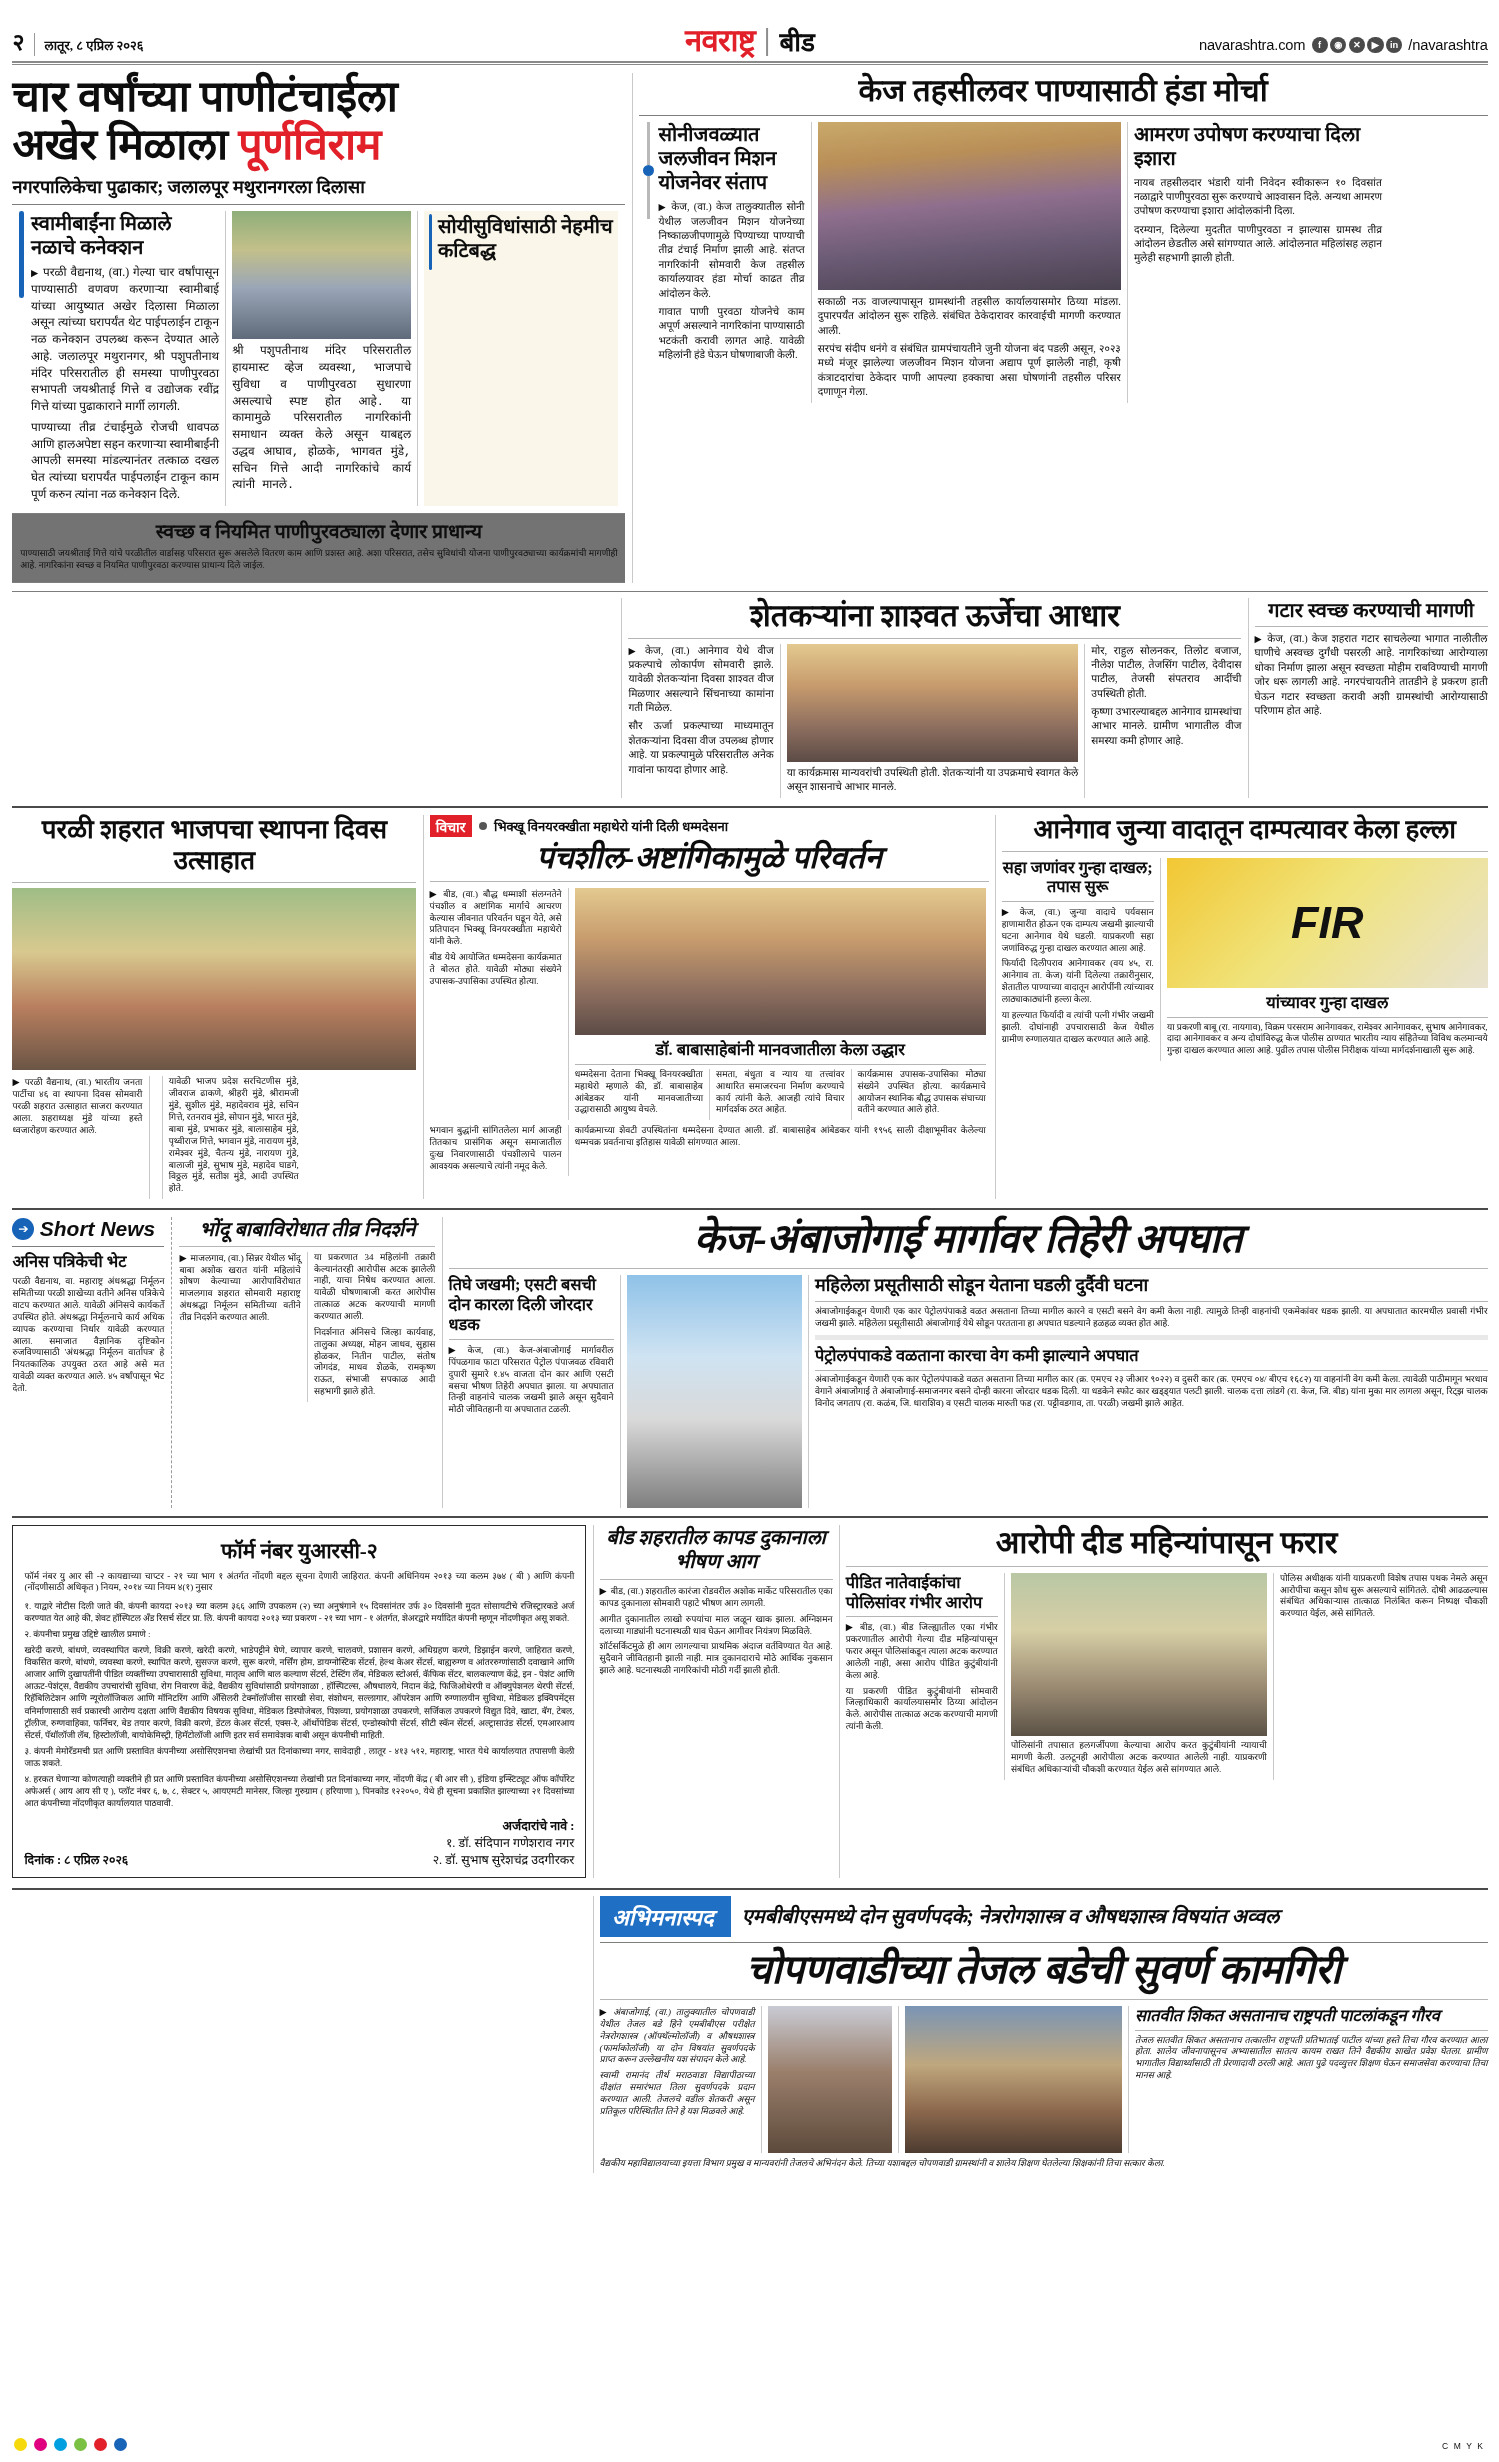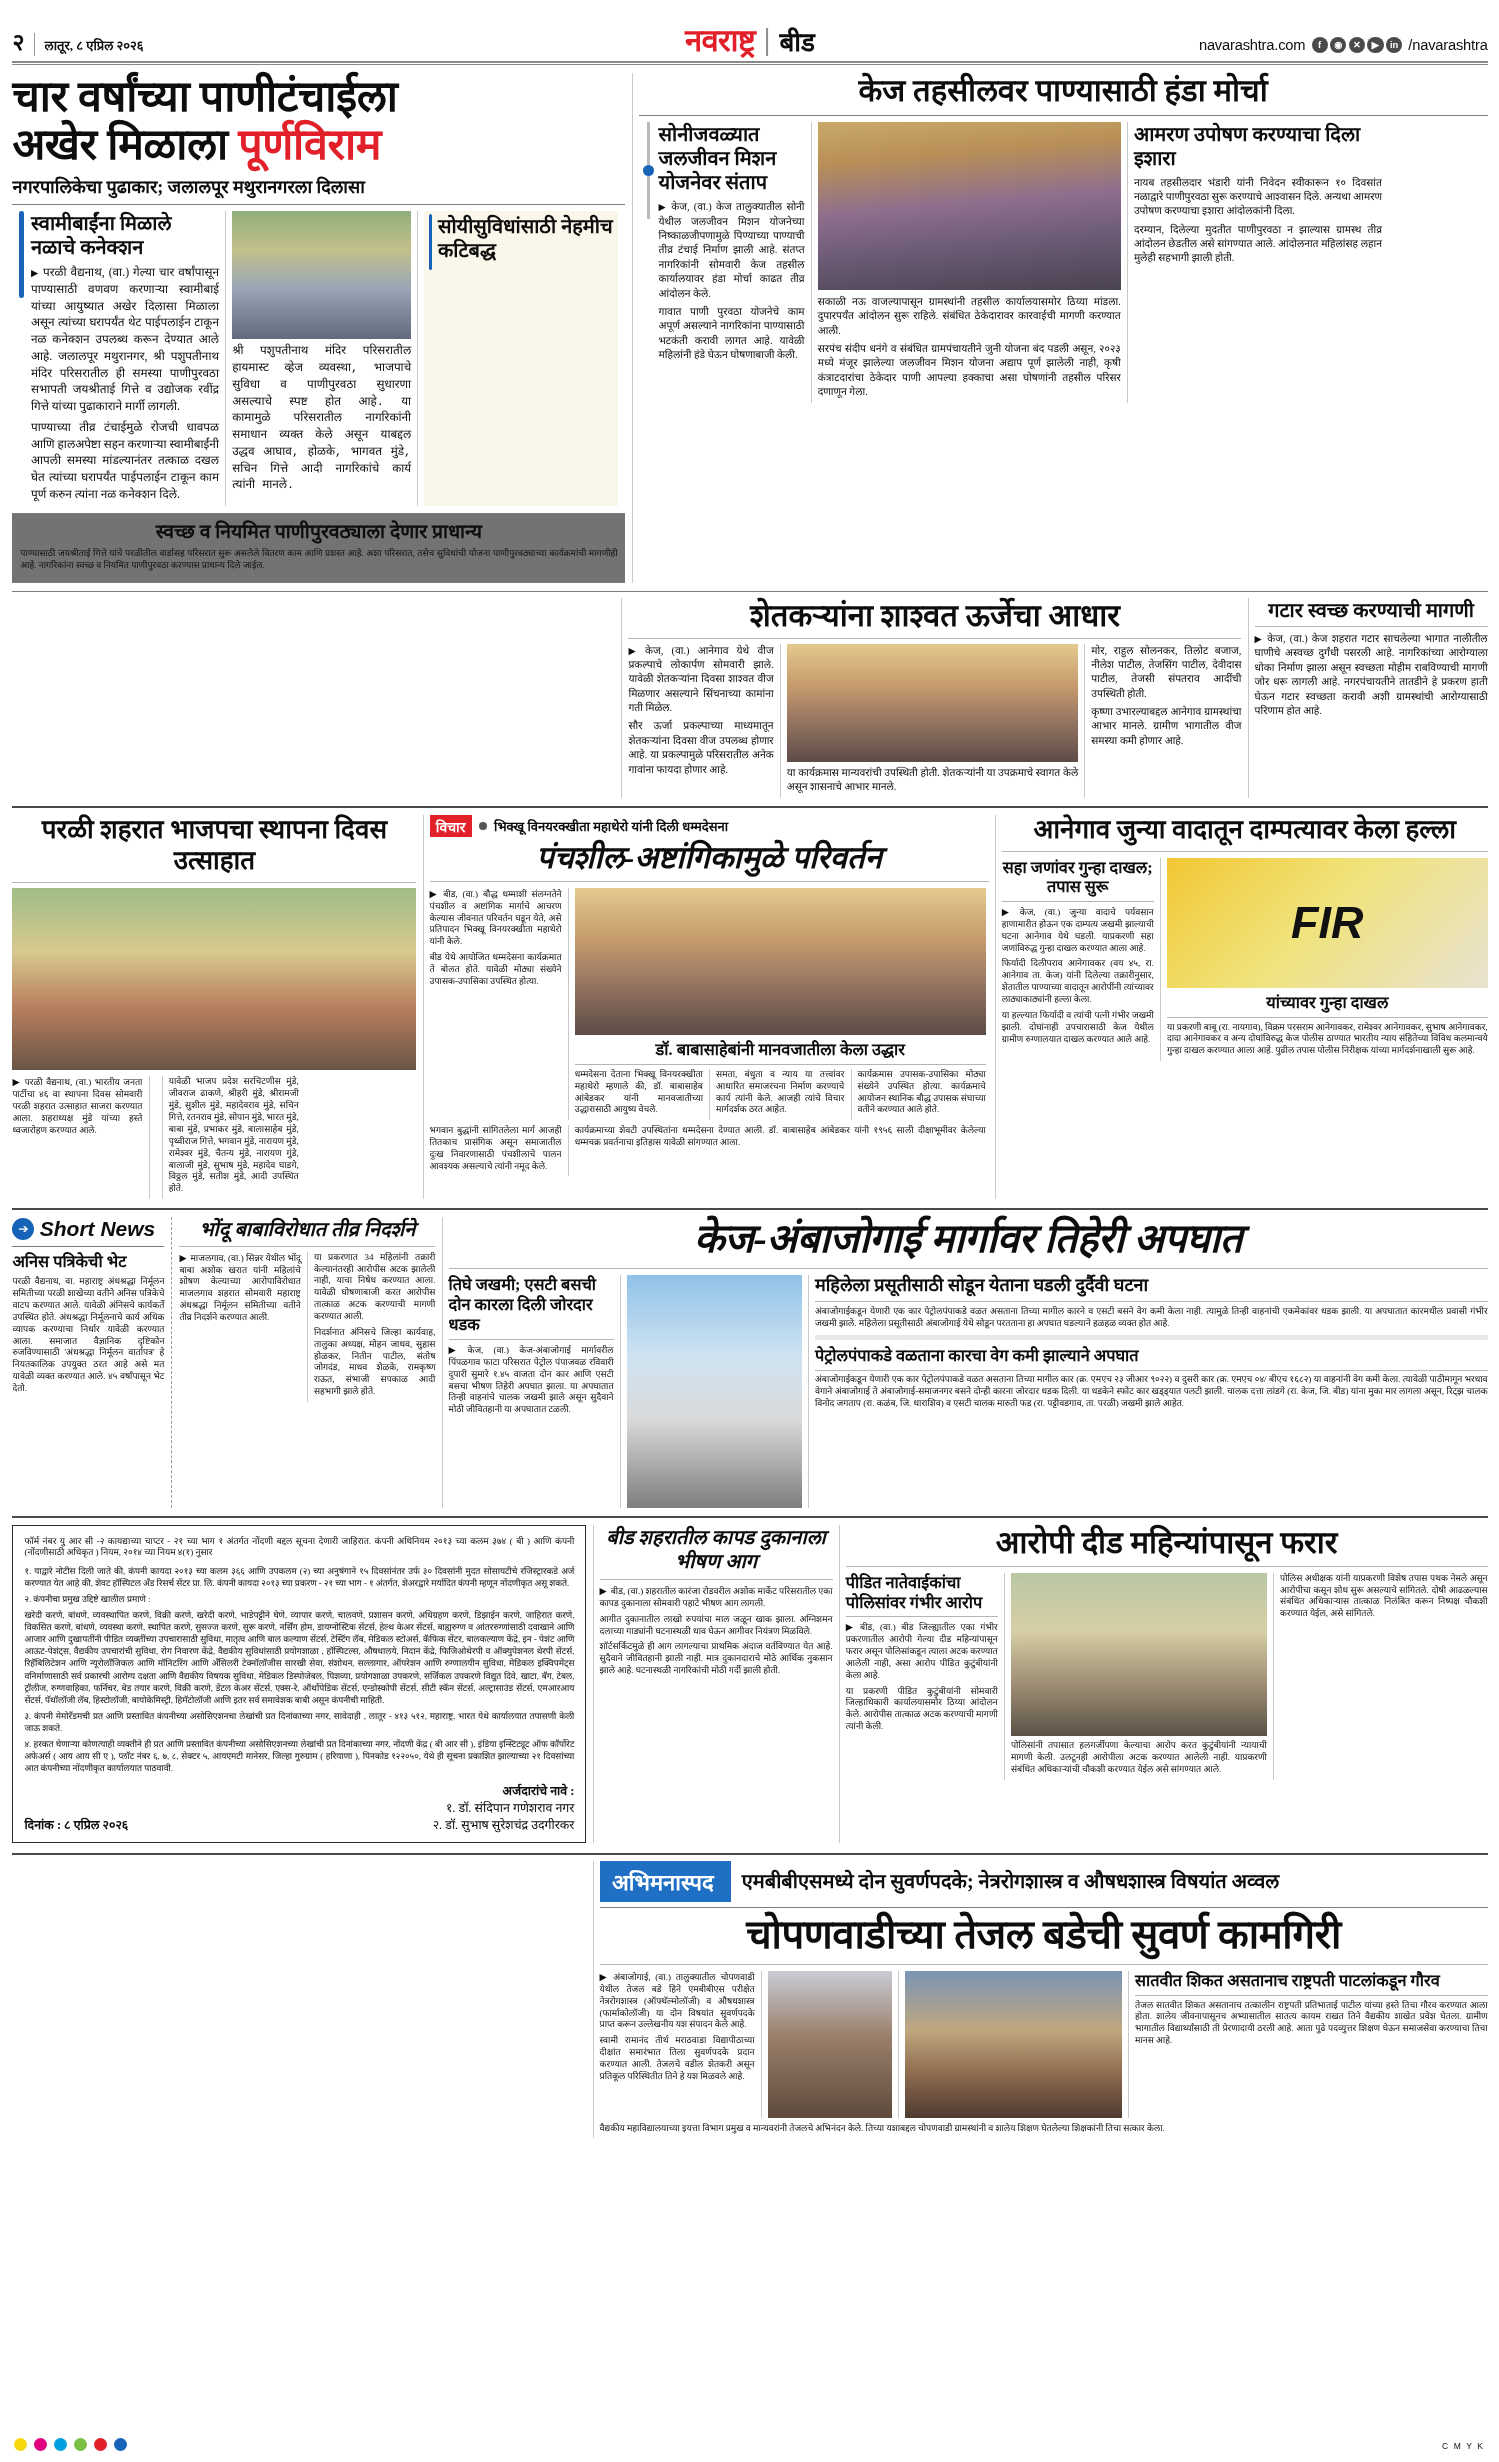--- a/index.html
+++ b/index.html
@@ -380,20 +380,21 @@
         </div>
       </div>
     </div>
   </div>
 
   <div class="hr-thick" style="margin:7.8px 0 7px;"></div>
   <div class="row">
 
     <div class="col" style="width:574px;">
       <div class="notice">
+        <div class="n-title">फॉर्म नंबर युआरसी-२</div>
         <p class="body tiny">फॉर्म नंबर यु आर सी -२ कायद्याच्या चाप्टर - २१ च्या भाग १ अंतर्गत नोंदणी बद्दल सूचना देणारी जाहिरात. कंपनी अधिनियम २०१३ च्या कलम ३७४ ( बी ) आणि कंपनी (नोंदणीसाठी अधिकृत ) नियम, २०१४ च्या नियम ४(१) नुसार</p>
         <ol style="margin-top:5.4px;list-style:none;margin-left:0;">
           <li>१. याद्वारे नोटीस दिली जाते की, कंपनी कायदा २०१३ च्या कलम ३६६ आणि उपकलम (२) च्या अनुषंगाने १५ दिवसांनंतर उर्फ ३० दिवसांनी मुदत सोसायटीचे रजिस्ट्रारकडे अर्ज करण्यात येत आहे की, शेवट हॉस्पिटल अँड रिसर्च सेंटर प्रा. लि. कंपनी कायदा २०१३ च्या प्रकरण - २१ च्या भाग - १ अंतर्गत, शेअरद्वारे मर्यादित कंपनी म्हणून नोंदणीकृत असू शकते.</li>
           <li>२. कंपनीचा प्रमुख उद्दिष्टे खालील प्रमाणे :</li>
           <li>खरेदी करणे, बांधणे, व्यवस्थापित करणे, विक्री करणे, खरेदी करणे, भाडेपट्टीने घेणे, व्यापार करणे, चालवणे, प्रशासन करणे, अधिग्रहण करणे, डिझाईन करणे, जाहिरात करणे, विकसित करणे, बांधणे, व्यवस्था करणे, स्थापित करणे, सुसज्ज करणे, सुरू करणे, नर्सिंग होम, डायग्नोस्टिक सेंटर्स, हेल्थ केअर सेंटर्स, बाह्यरुग्ण व आंतररुग्णांसाठी दवाखाने आणि आजार आणि दुखापतींनी पीडित व्यक्तींच्या उपचारासाठी सुविधा, मातृत्व आणि बाल कल्याण सेंटर्स, टेस्टिंग लॅब, मेडिकल स्टोअर्स, कॅफिक सेंटर, बालकल्याण केंद्रे, इन - पेशंट आणि आऊट-पेशंट्स, वैद्यकीय उपचारांची सुविधा, रोग निवारण केंद्रे, वैद्यकीय सुविधांसाठी प्रयोगशाळा , हॉस्पिटल्स, औषधालये, निदान केंद्रे, फिजिओथेरपी व ऑक्युपेशनल थेरपी सेंटर्स, रिहॅबिलिटेशन आणि न्यूरोलॉजिकल आणि मॉनिटरिंग आणि अँसिलरी टेक्नॉलॉजीस सारखी सेवा, संशोधन, सल्लागार, ऑपरेशन आणि रुग्णालयीन सुविधा, मेडिकल इक्विपमेंट्स वनिर्माणासाठी सर्व प्रकारची आरोग्य दक्षता आणि वैद्यकीय विषयक सुविधा, मेडिकल डिस्पोजेबल, पिशव्या, प्रयोगशाळा उपकरणे, सर्जिकल उपकरणे विद्युत दिवे, खाटा, बॅग, टेबल, ट्रॉलीज, रुग्णवाहिका, फर्निचर, बेड तयार करणे, विक्री करणे, डेंटल केअर सेंटर्स, एक्स-रे, ऑर्थोपेडिक सेंटर्स, एन्डोस्कोपी सेंटर्स, सीटी स्कॅन सेंटर्स, अल्ट्रासाउंड सेंटर्स, एमआरआय सेंटर्स, पॅथॉलॉजी लॅब, हिस्टोलॉजी, बायोकेमिस्ट्री, हिमॅटोलॉजी आणि इतर सर्व समावेशक बाबी असून कंपनीची माहिती.</li>
           <li>३. कंपनी मेमोरॅंडमची प्रत आणि प्रस्तावित कंपनीच्या असोसिएशनचा लेखांची प्रत दिनांकाच्या नगर, सावेदाही , लातूर - ४१३ ५१२, महाराष्ट्र, भारत येथे कार्यालयात तपासणी केली जाऊ शकते.</li>
           <li>४. हरकत घेणाऱ्या कोणत्याही व्यक्तीने ही प्रत आणि प्रस्तावित कंपनीच्या असोसिएशनच्या लेखांची प्रत दिनांकाच्या नगर, नोंदणी केंद्र ( बी आर सी ), इंडिया इन्स्टिट्यूट ऑफ कॉर्पोरेट अफेअर्स ( आय आय सी ए ), प्लॉट नंबर ६, ७, ८, सेक्टर ५, आयएमटी मानेसर, जिल्हा गुरुग्राम ( हरियाणा ), पिनकोड १२२०५०, येथे ही सूचना प्रकाशित झाल्याच्या २१ दिवसांच्या आत कंपनीच्या नोंदणीकृत कार्यालयात पाठवावी.</li>
         </ol>
         <div style="display:flex;justify-content:space-between;align-items:flex-end;margin-top:7.8px;">
           <div class="body tiny" style="font-weight:700;">दिनांक : ८ एप्रिल २०२६</div>
@@ -438,21 +439,21 @@
           <p class="body tiny">पोलिस अधीक्षक यांनी याप्रकरणी विशेष तपास पथक नेमले असून आरोपीचा कसून शोध सुरू असल्याचे सांगितले. दोषी आढळल्यास संबंधित अधिकाऱ्यास तात्काळ निलंबित करून निष्पक्ष चौकशी करण्यात येईल, असे सांगितले.</p>
         </div>
       </div>
     </div>
   </div>
 
   <div class="hr-thick" style="margin:9.3px 0 6.2px;"></div>
   <div class="row">
     <div style="width:574px;"></div>
     <div class="sep-v"></div>
-    <div class="col" style="flex:1;">
+    <div class="col" style="flex:1;font-style:italic;">
       <div style="display:flex;align-items:center;gap:11px;">
         <span class="badge-blue">अभिमनास्पद</span>
         <span class="subhead" style="font-size:20px;">एमबीबीएसमध्ये दोन सुवर्णपदके; नेत्ररोगशास्त्र व औषधशास्त्र विषयांत अव्वल</span>
       </div>
       <div class="hr-med" style="margin:5.4px 0 4.7px;"></div>
       <h1 class="head-xl" style="text-align:center;font-size:40px;">चोपणवाडीच्या तेजल बडेची सुवर्ण कामगिरी</h1>
       <div class="hr-thin" style="margin:6.2px 0;"></div>
       <div class="row">
         <div class="col" style="width:155px;">
           <p class="body tiny arrow">अंबाजोगाई, (वा.) तालुक्यातील चोपणवाडी येथील तेजल बडे हिने एमबीबीएस परीक्षेत नेत्ररोगशास्त्र (ऑफ्थॅल्मोलॉजी) व औषधशास्त्र (फार्माकोलॉजी) या दोन विषयांत सुवर्णपदके प्राप्त करून उल्लेखनीय यश संपादन केले आहे.</p>

